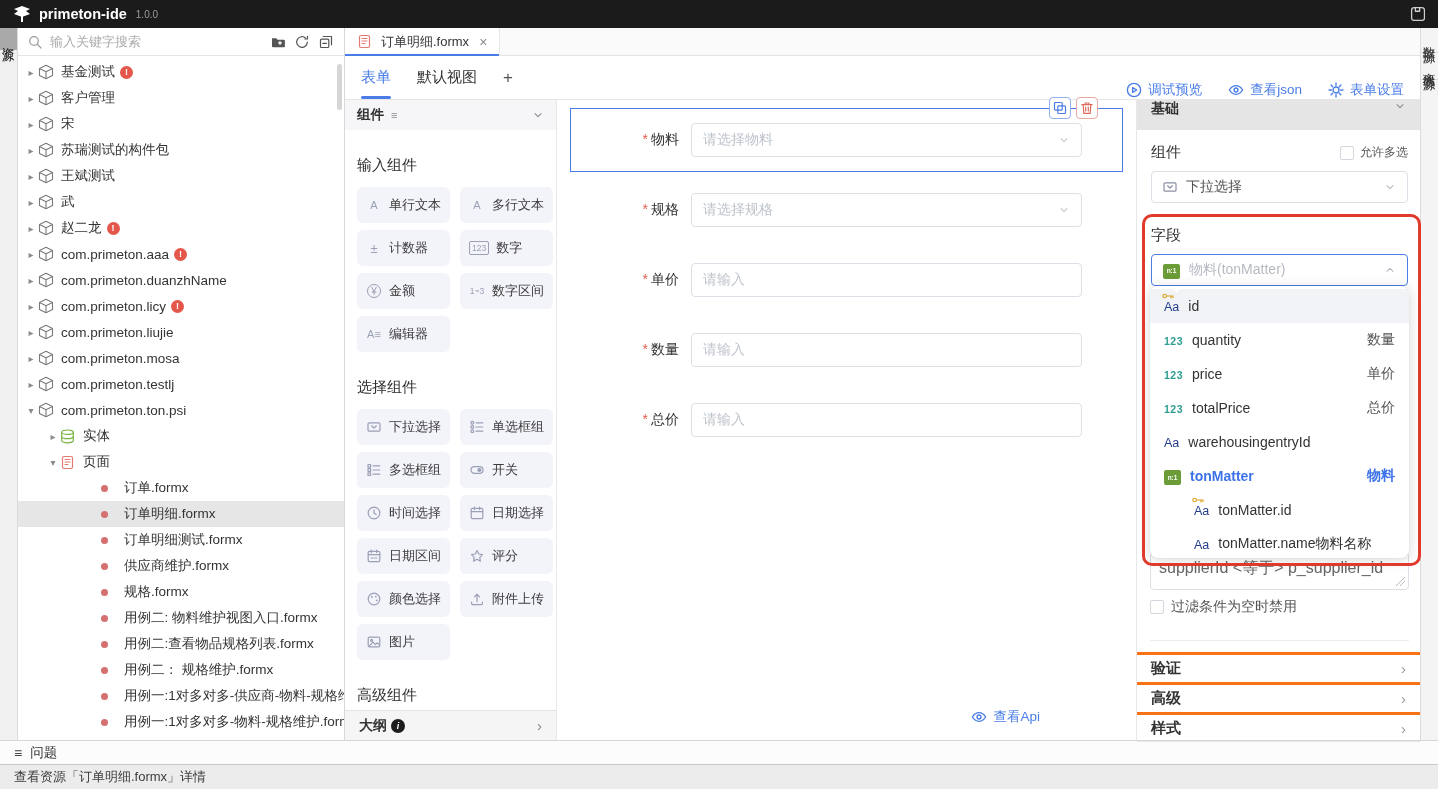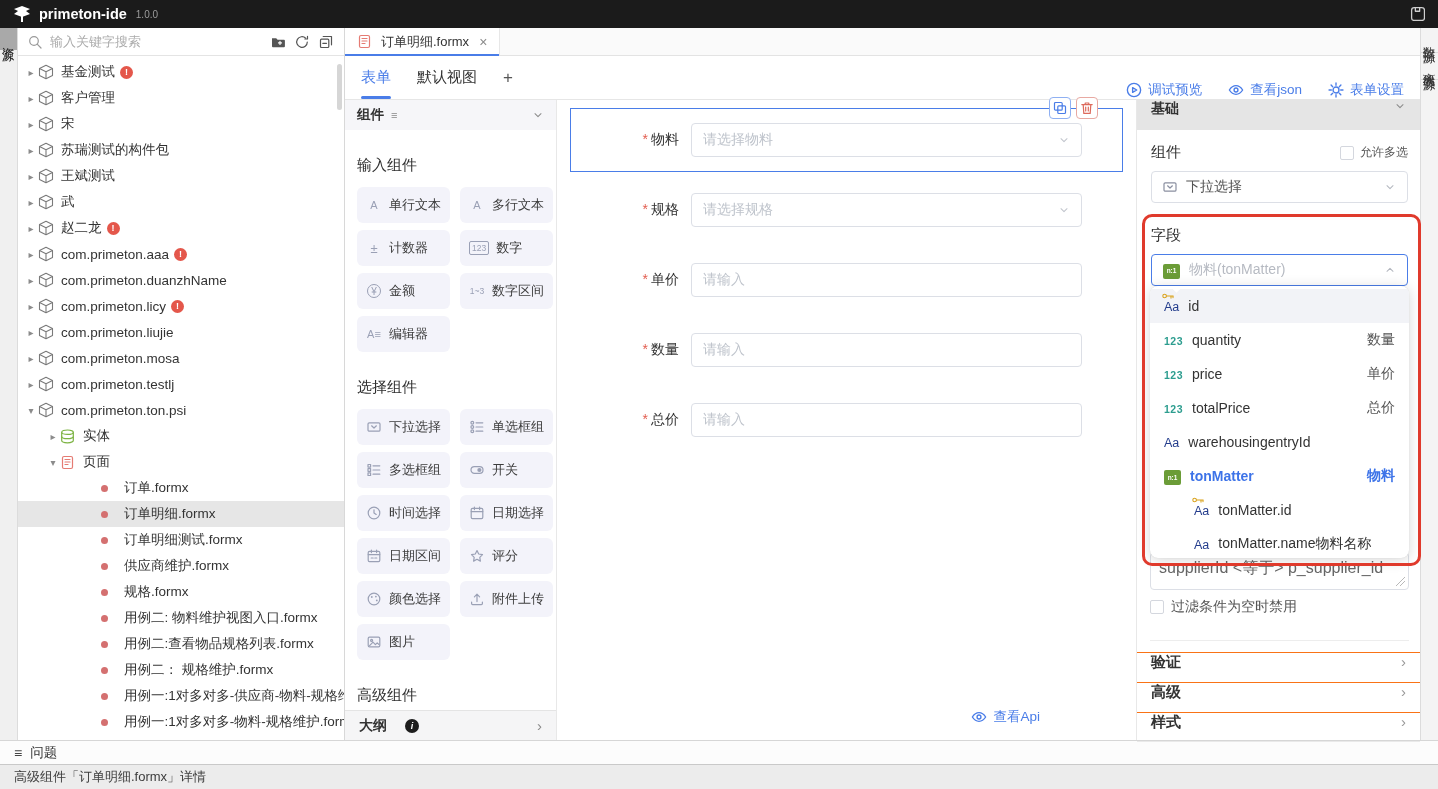--- a/index.html
+++ b/index.html
@@ -69,21 +69,21 @@
 .pal-menu{color:#888;font-size:11px}
 .pal-chev{margin-left:auto;color:#8a8a8a}
 .pal-body{flex:1;overflow:hidden;padding:26px 12px 0}
 .pal-title{font-size:15px;color:#2f2f2f;margin-bottom:12px}
 .pal-grid{display:grid;grid-template-columns:1fr 1fr;gap:7px 10px;margin-bottom:26px}
 .chip{height:36px;background:#f3f3fa;border-radius:6px;display:flex;align-items:center;gap:7px;padding:0 9px;font-size:13px;color:#3c3c3c;cursor:grab;white-space:nowrap}
 .chip .ic{min-width:16px;color:#9aa0b5;display:flex;align-items:center;justify-content:center}
 .tg{font-size:11px;color:#9aa0b5}
 .tg.sm{font-size:8.5px;letter-spacing:0}
 .tg.circ{border:1px solid #9aa0b5;border-radius:50%;width:14px;height:14px;display:inline-flex;align-items:center;justify-content:center;font-size:10px}
-.pal-footer{position:absolute;left:0;right:0;bottom:0;height:30px;background:#f5f5f6;border-top:1px solid #e4e4e4;display:flex;align-items:center;padding:0 14px;gap:18px;cursor:pointer}
+.pal-footer{position:absolute;left:0;right:0;bottom:0;height:30px;background:#f5f5f6;border-top:1px solid #e4e4e4;display:flex;align-items:center;padding:0 14px;gap:4px;cursor:pointer}
 .pal-footer-label{font-size:14px;font-weight:bold;color:#333}
 .info-i{width:14px;height:14px;border-radius:50%;background:#1d1d1d;color:#fff;font-size:9px;font-style:italic;font-weight:bold;display:flex;align-items:center;justify-content:center}
 .pal-footer .chevr{margin-left:auto;color:#8a8a8a;font-size:15px}
 
 
 .canvas{flex:1;min-width:0;border-right:1px solid #e8e8e8;position:relative;padding:8px 13px 0;background:#fff}
 .form-row{display:flex;align-items:center;padding:14px 12px;margin-bottom:6px;border:1.5px solid transparent;position:relative}
 .form-row.sel{border-color:#4a7de8;background:#fff}
 .row-tools{display:none;position:absolute;top:-12px;right:24px;gap:5px}
 .form-row.sel .row-tools{display:flex}
@@ -126,21 +126,21 @@
 .numtxt{font-weight:bold;color:#2d9d8f;font-size:10.5px;letter-spacing:.5px}
 .aawrap{position:relative;display:inline-block}
 .keysvg{position:absolute;top:-6px;left:-2px}
 .relic{display:inline-flex;align-items:center;justify-content:center;width:17px;height:15px;background:#6b9c37;border-radius:2px;color:#fff;font-size:6.5px;font-weight:bold;line-height:1}
 
 .filter-area{position:absolute;left:13px;right:11px;top:452px;height:38px;border:1px solid #dcdfe6;border-radius:4px;padding:5px 8px;font-size:16px;color:#666;overflow:hidden;z-index:1}
 .filter-area::after{content:"";position:absolute;right:3px;bottom:3px;width:9px;height:9px;background:linear-gradient(135deg,transparent 45%,#b9b9b9 45% 52%,transparent 52% 68%,#b9b9b9 68% 75%,transparent 75%)}
 .filter-chk{position:absolute;left:13px;top:498px;display:flex;align-items:center;gap:7px;font-size:14px;color:#555;cursor:pointer;z-index:1}
 .p-divider{position:absolute;left:13px;right:11px;top:540px;border-top:1px solid #ededed}
 .p-sections{position:absolute;left:0;right:0;top:552px;z-index:1}
-.p-sec{height:30px;display:flex;align-items:flex-start;padding:0 14px;border-top:1px solid #f97316;font-size:15px;font-weight:bold;color:#333;cursor:pointer}
+.p-sec{height:30px;display:flex;align-items:center;padding:0 14px;border-top:3px solid #f97316;font-size:15px;font-weight:bold;color:#333;cursor:pointer}
 .p-sec:last-child{border-bottom:1px solid #e9e9e9}
 .p-sec .chevr{margin-left:auto;color:#999;font-weight:normal;font-size:15px}
 
 
 .problems-bar{position:absolute;left:0;right:0;bottom:25px;height:24px;background:#fcfcfc;border-top:1px solid #d6d6d6;display:flex;align-items:center;padding:0 14px;gap:8px}
 .problems-icon{color:#444;font-size:14px}
 .problems-label{font-size:13.5px;color:#333}
 .status-bar{position:absolute;left:0;right:0;bottom:0;height:25px;background:#ececec;border-top:1px solid #c9c9c9;display:flex;align-items:center;padding:0 14px;font-size:13px;color:#3c3c3c}
 
 
@@ -906,16 +906,16 @@
     <div class="vtab">数据源</div>
     <div class="vtab">离线资源</div>
   </div>
 </div>
 
 <div class="problems-bar">
   <span class="problems-icon">≡</span>
   <span class="problems-label">问题</span>
 </div>
 <div class="status-bar">
-  <span>高级组件「订单明细.formx」详情</span>
+  <span>查看资源「订单明细.formx」详情</span>
 </div>
 
 <div class="annotation"></div>
 
 </body></html>

